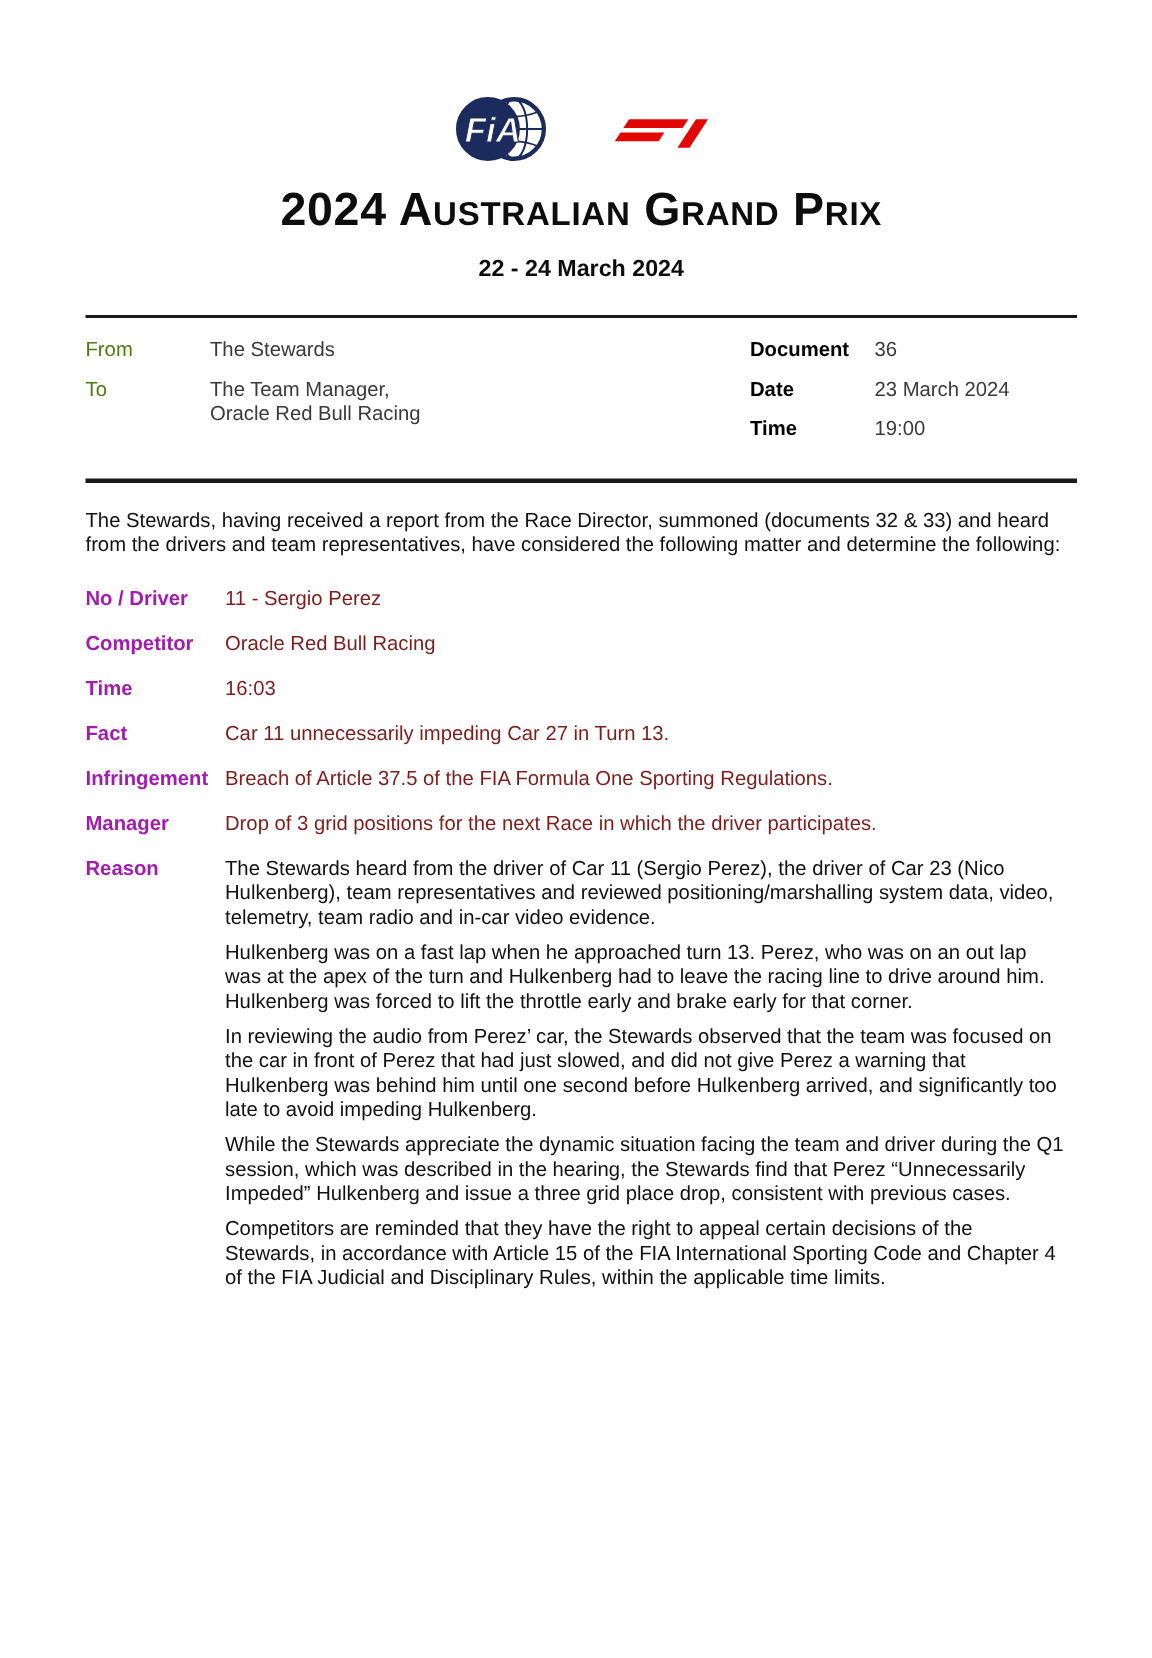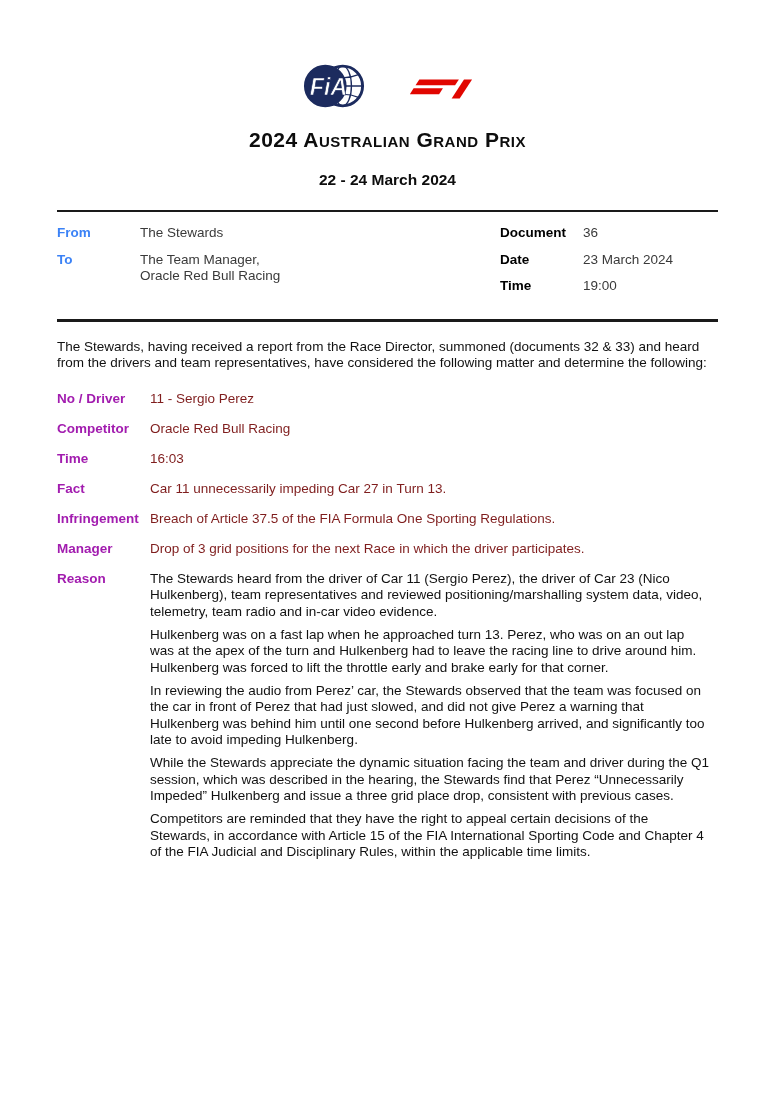--- a/index.html
+++ b/index.html
@@ -33,21 +33,21 @@
     white-space: nowrap;
     padding-bottom: 2px;
   }
   .fia-logo-svg { display: block; }
   .f1-logo-svg { display: block; margin-top: 6px; }
 
   
   .event-title {
     margin-top: 8px;
     text-align: center;
-    font-size: 21px;
+    font-size: 31px;
     font-weight: bold;
     font-variant: small-caps;
     letter-spacing: 0.5px;
     color: #0d0d0d;
     line-height: 30px;
   }
   .event-dates {
     text-align: center;
     font-size: 15.5px;
     font-weight: bold;
@@ -62,21 +62,21 @@
     border-bottom: 3px solid #1a1a1a;
     padding: 13px 0 24px 0;
     display: flex;
     font-size: 13.5px;
     line-height: 16.5px;
   }
   .meta-left { width: 443px; flex-shrink: 0; }
   .meta-right { flex: 1; }
   .meta-row { display: flex; margin-bottom: 10px; }
   .meta-row:last-child { margin-bottom: 0; }
-  .meta-left .meta-label { width: 83px; flex-shrink: 0; font-weight: bold; color: #3b82f6; }
+  .meta-left .meta-label { width: 83px; flex-shrink: 0; font-weight: normal; color: #4d7c0f; }
   .meta-right .meta-label { width: 83px; flex-shrink: 0; font-weight: bold; color: #000; }
   .meta-value { color: #3a3a3a; }
 
   
   .intro {
     margin-top: 17px;
     font-size: 13.5px;
     line-height: 16.5px;
     max-width: 652px;
     color: #111;

